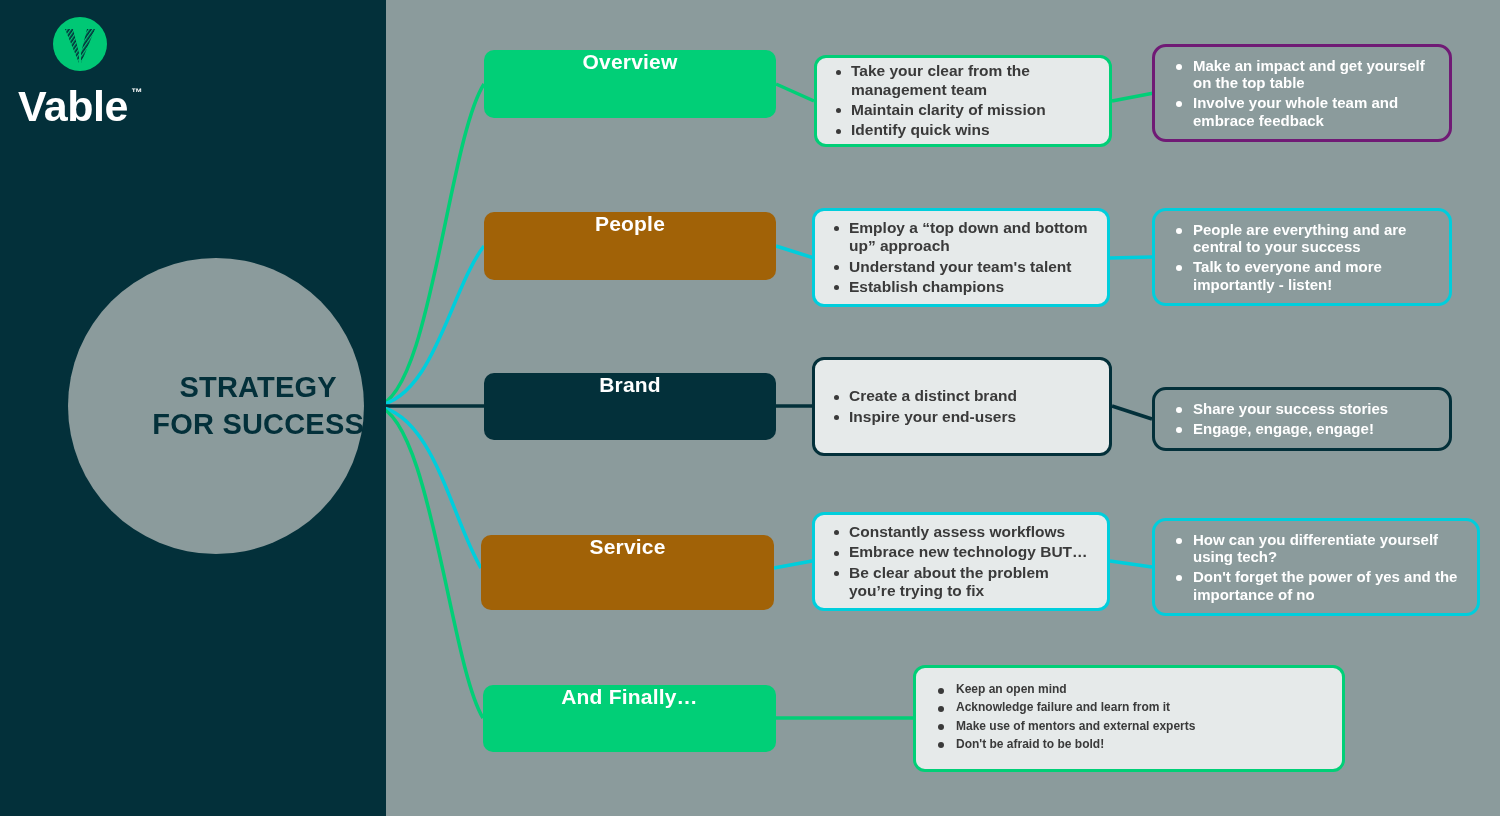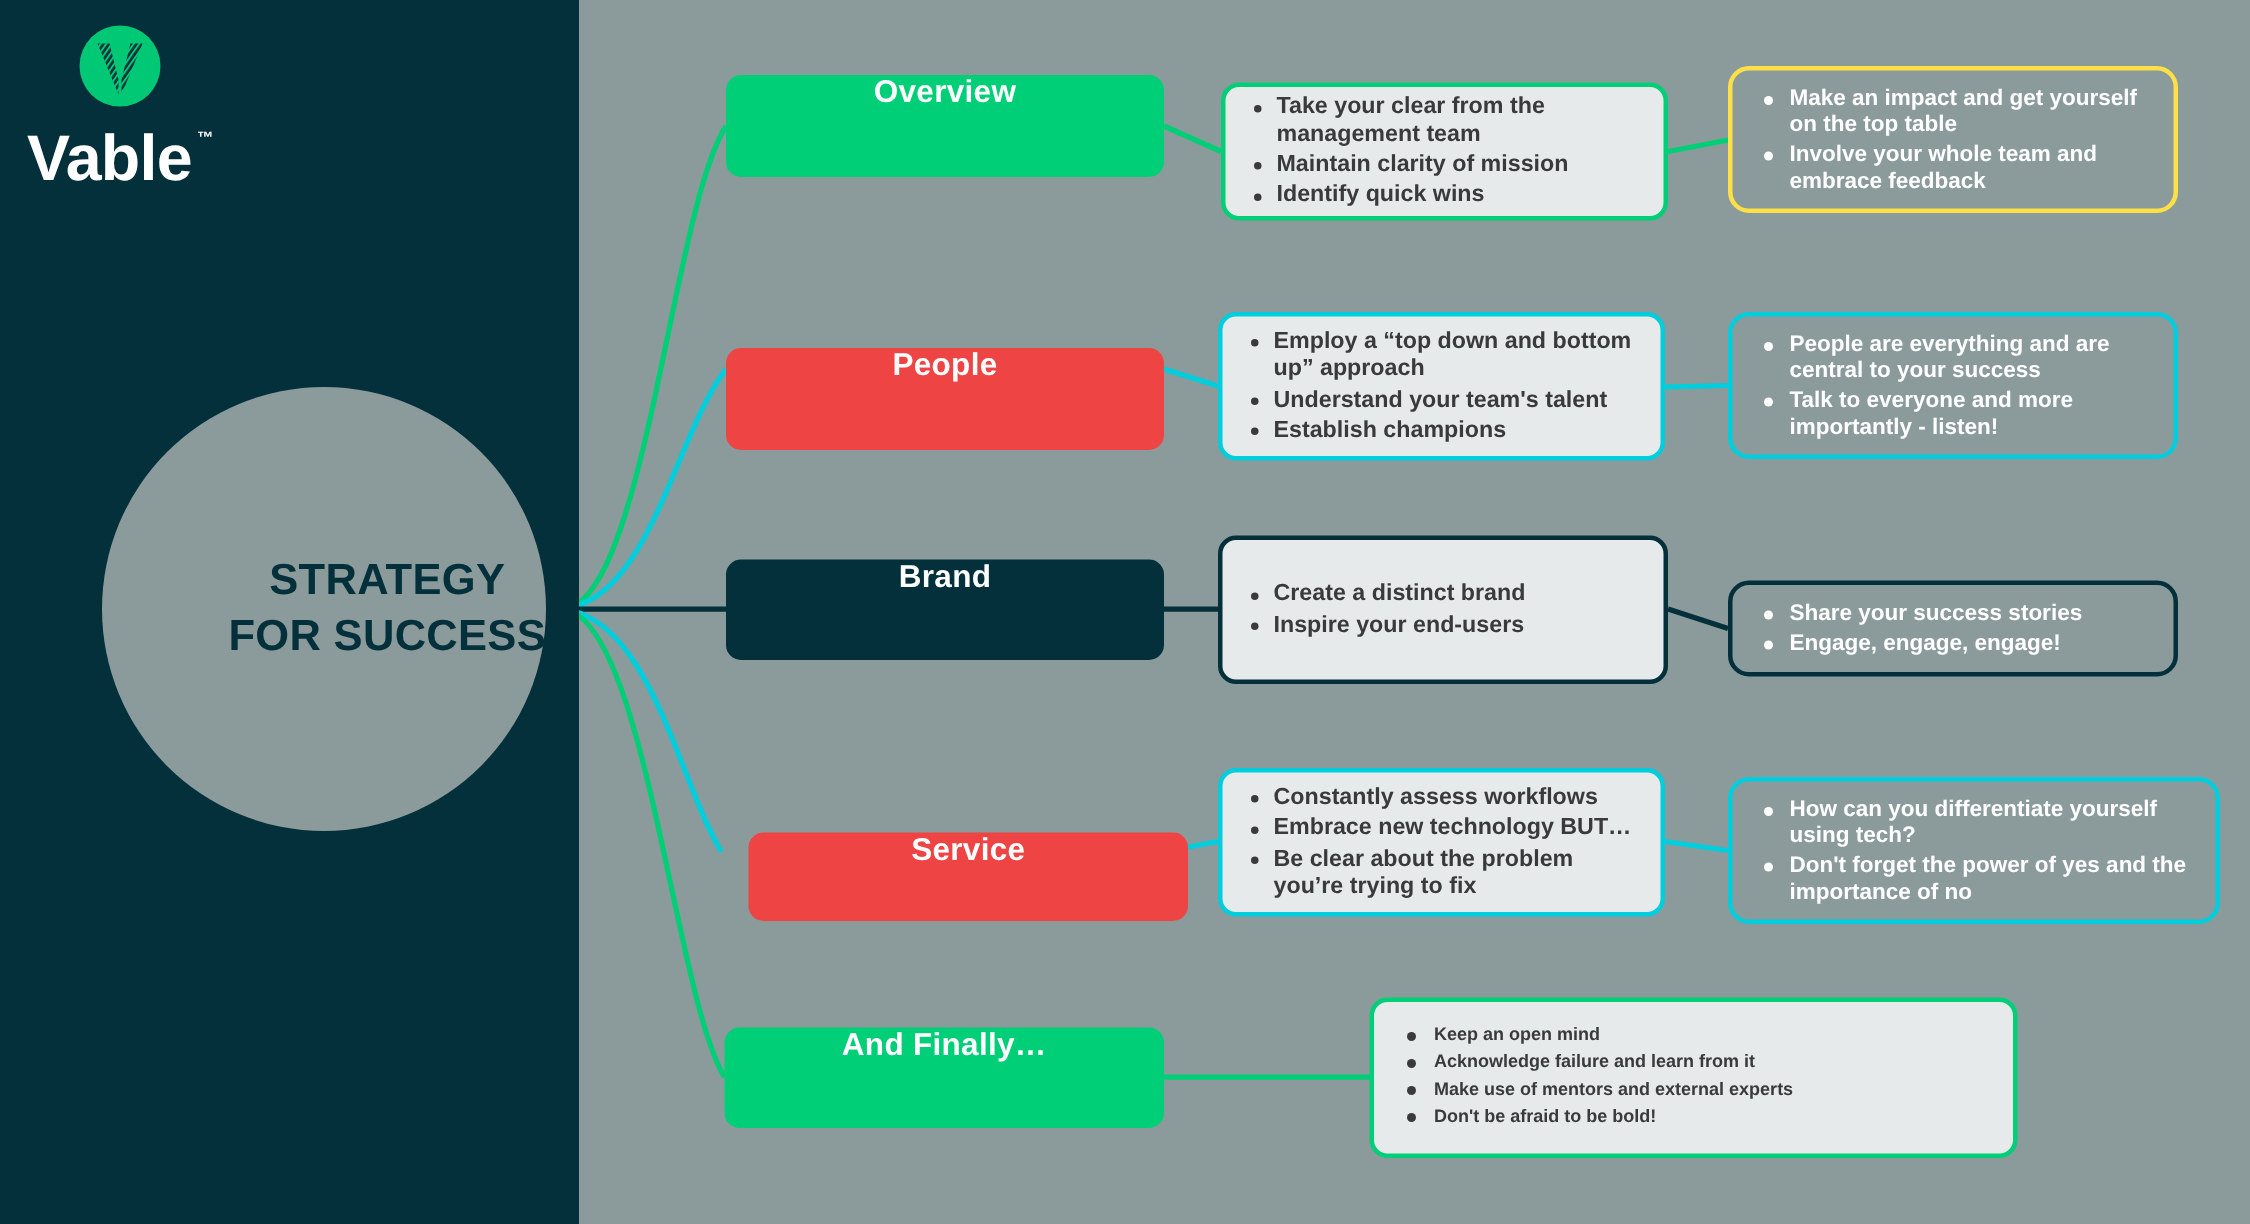--- a/index.html
+++ b/index.html
@@ -70,37 +70,37 @@
 
   .label-box{
     border-radius:10px;
     display:flex;align-items:flex-start;justify-content:center;
     color:#ffffff;
     font-size:21px;
     font-weight:700;
     letter-spacing:0.2px;
   }
   .label-box.green{background:#01cf77;}
-  .label-box.cyan {background:#ef4444;margin-top:20px;}
+  .label-box.cyan {background:#a16207;}
   .label-box.dark {background:#03303a;}
 
   .detail-box{
     background:#e6eaea;
     border-radius:12px;
     border:3px solid #01cf77;
     box-sizing:border-box;
     display:flex;align-items:center;
   }
   .detail-box.cyan{border-color:#00cedc;}
   .detail-box.dark{border-color:#03303a;}
 
   .outcome-box{
     background:transparent;
     border-radius:14px;
-    border:3px solid #fde047;
+    border:3px solid #701a75;
     box-sizing:border-box;
     display:flex;align-items:center;
   }
   .outcome-box.cyan{border-color:#00cedc;}
   .outcome-box.dark{border-color:#03303a;}
 
   ul.bullets{
     margin:0;
     padding:0 14px 0 34px;
     list-style:none;
@@ -224,21 +224,21 @@
       <li>Inspire your end-users</li>
     </ul>
   </div>
   <div class="node outcome-box dark" style="left:1152px;top:387px;width:300px;height:64px;">
     <ul class="bullets">
       <li>Share your success stories</li>
       <li>Engage, engage, engage!</li>
     </ul>
   </div>
 
-  <div class="node label-box cyan" style="left:499px;top:535px;width:293px;height:59px;">
+  <div class="node label-box cyan" style="left:481px;top:535px;width:293px;height:75px;">
     <span>Service</span>
   </div>
   <div class="node detail-box cyan" style="left:812px;top:512px;width:298px;height:99px;">
     <ul class="bullets">
       <li>Constantly assess workflows</li>
       <li>Embrace new technology BUT…</li>
       <li>Be clear about the problem you’re trying to fix</li>
     </ul>
   </div>
   <div class="node outcome-box cyan" style="left:1152px;top:518px;width:328px;height:98px;justify-content:center;">

